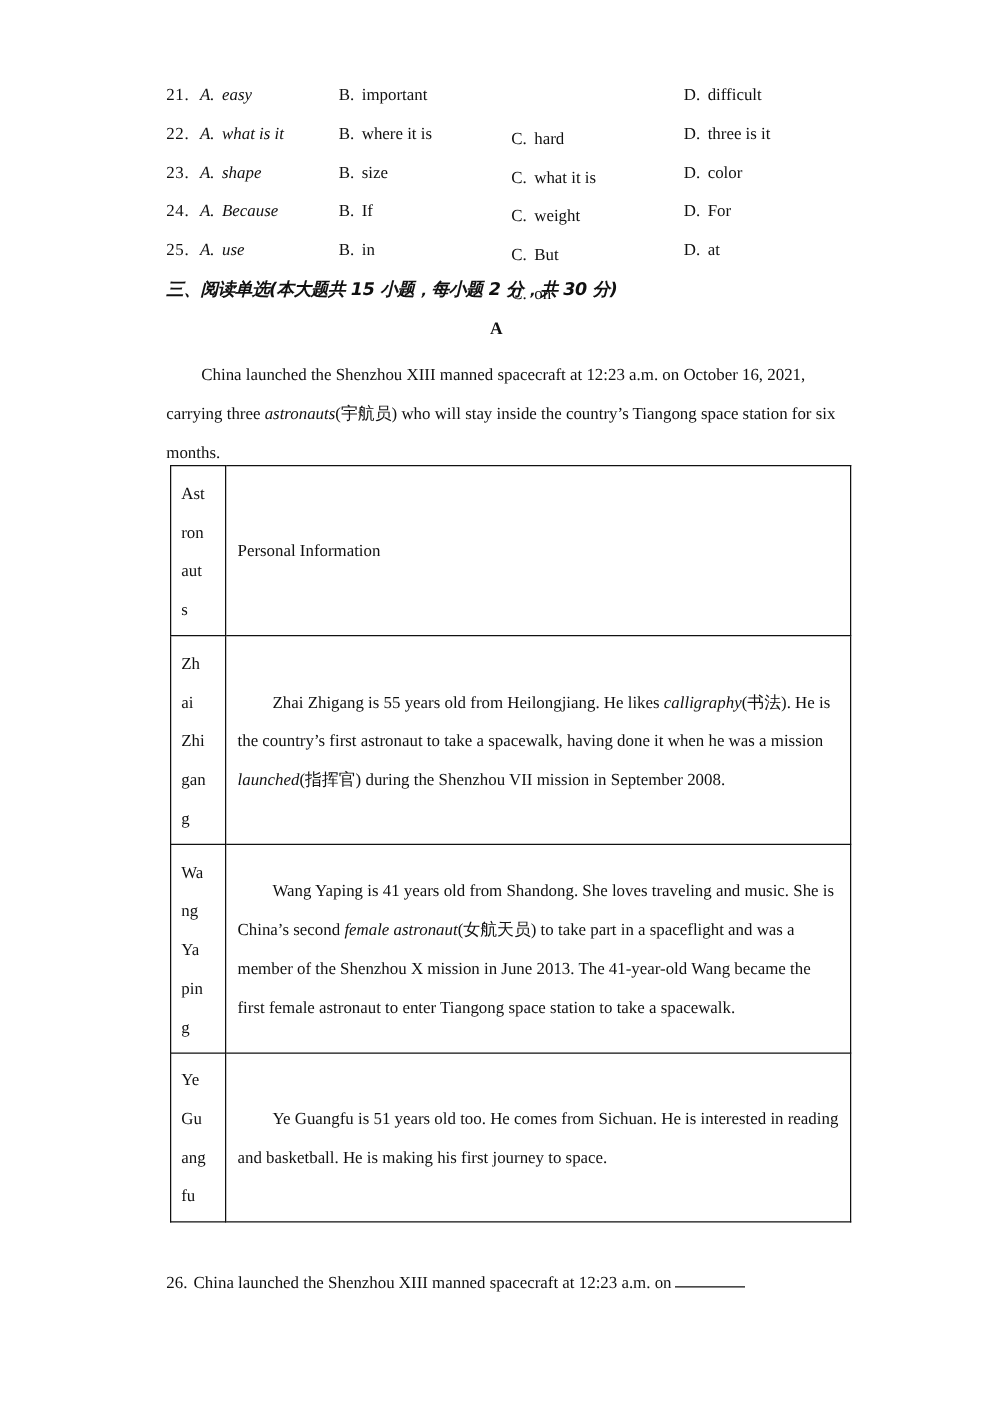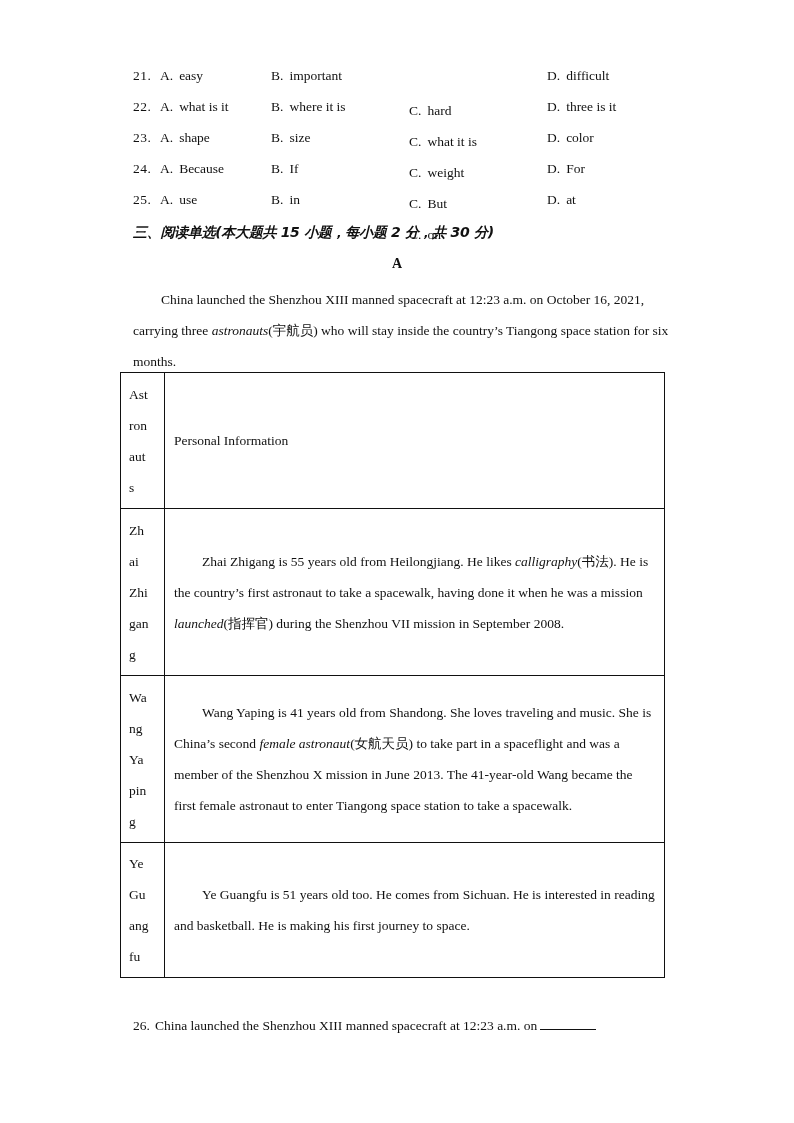--- a/index.html
+++ b/index.html
@@ -25,21 +25,21 @@
     }
     .opt-num {
       position: absolute;
       left: 0;
       letter-spacing: 0.5px;
     }
     .opt {
       position: absolute;
       white-space: nowrap;
     }
-    .opt.a { left: 27px; }
+    .opt.a { left: 27px; font-style: italic; }
     .opt.b { left: 138px; }
     .opt.c { left: 276px; margin-top: 35px; }
     .opt.d { left: 414px; }
     .opt .letter { margin-right: 6px; }
 
     .section-title {
       position: absolute;
       left: 133px;
       top: 222px;
       font-weight: bold;
@@ -65,21 +65,21 @@
       top: 284px;
       width: 540px;
       line-height: 31px;
       font-size: 13.5px;
     }
     .intro .indent { display: inline-block; width: 28px; }
     .intro em, .cell-text em { font-style: italic; }
 
     table.info {
       position: absolute;
-      left: 120px;
+      left: 136px;
       top: 372px;
       width: 545px;
       border-collapse: collapse;
       font-size: 13.5px;
     }
     table.info td {
       border: 1.5px solid #111111;
       vertical-align: middle;
       padding: 0;
     }

